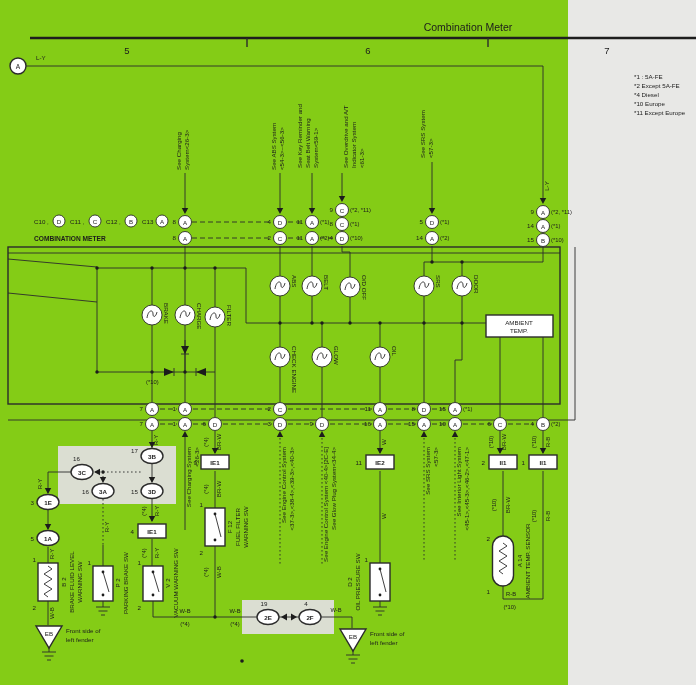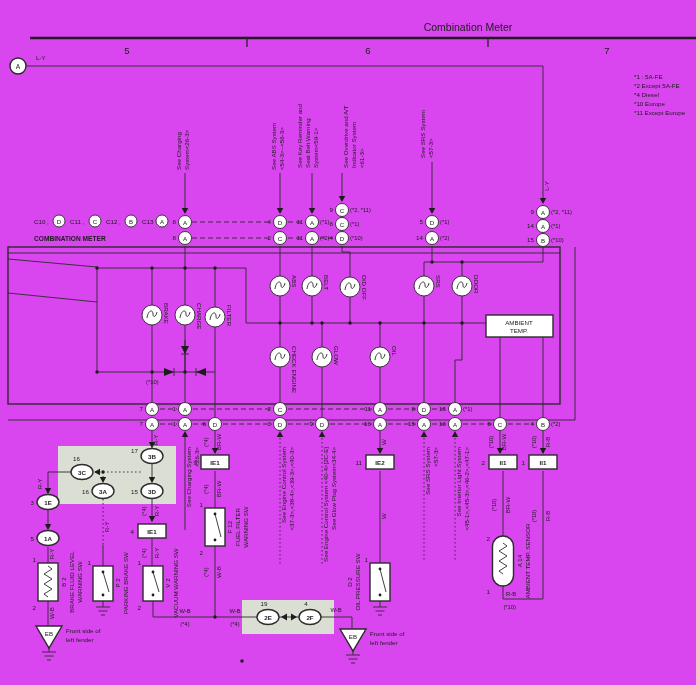--- a/index.html
+++ b/index.html
@@ -1,16 +1,16 @@
 <!DOCTYPE html>
 <html><head>
 <meta charset="utf-8">
 <style>
   html,body{margin:0;padding:0;background:#e8e8e6;}
-  .page{width:696px;height:685px;background:#d946ef;position:relative;font-family:"Liberation Sans",sans-serif;}
+  .page{width:568px;height:685px;background:#84cc16;position:relative;font-family:"Liberation Sans",sans-serif;}
   svg{position:absolute;left:0;top:0;}
   svg text{fill:#1c1c1c;font-family:"Liberation Sans",sans-serif;}
   .w{stroke:#2b2b2b;stroke-width:.9;fill:none;}
   .w2{stroke:#2b2b2b;stroke-width:1.4;fill:none;}
   .w3{stroke:#1e1e1e;stroke-width:2.4;fill:none;}
   .dash{stroke-dasharray:5 3;}
   .dtd{stroke-dasharray:1.6 2.4;}
   .blk{fill:#1c1c1c;stroke:none;}
   .wht{fill:#ffffff;}
   .t5{font-size:5.8px;}

